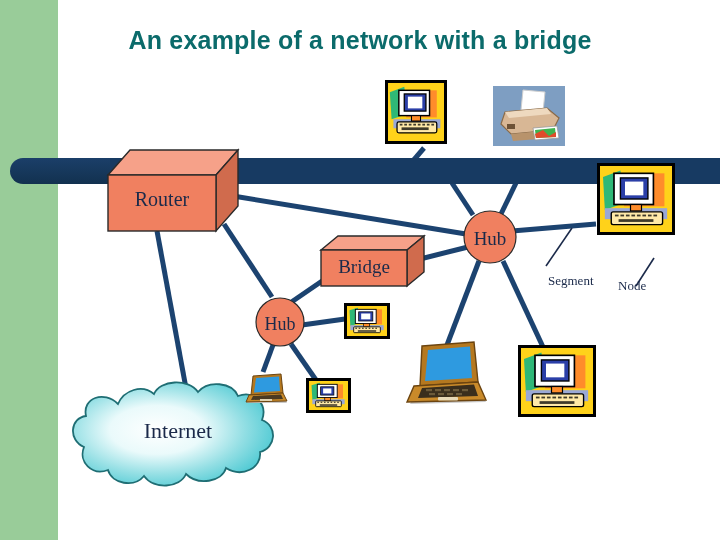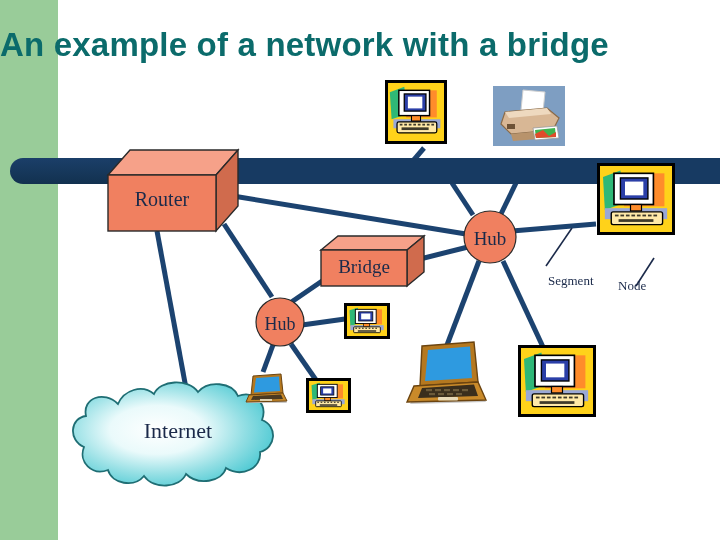--- a/index.html
+++ b/index.html
@@ -33,22 +33,23 @@
     height: 478px;
     background: #ffffff;
     border-top-left-radius: 40px;
   }
   
   .slide-title {
     position: absolute;
     left: 0;
     top: 26px;
     width: 720px;
+    text-align: center;
     font-family: "Liberation Sans", sans-serif;
-    font-size: 33px;
+    font-size: 25px;
     font-weight: bold;
     color: #0b6b6b;
     letter-spacing: 0.2px;
     white-space: nowrap;
     z-index: 30;
   }
   
   #canvas {
     position: absolute;
     left: 0;

